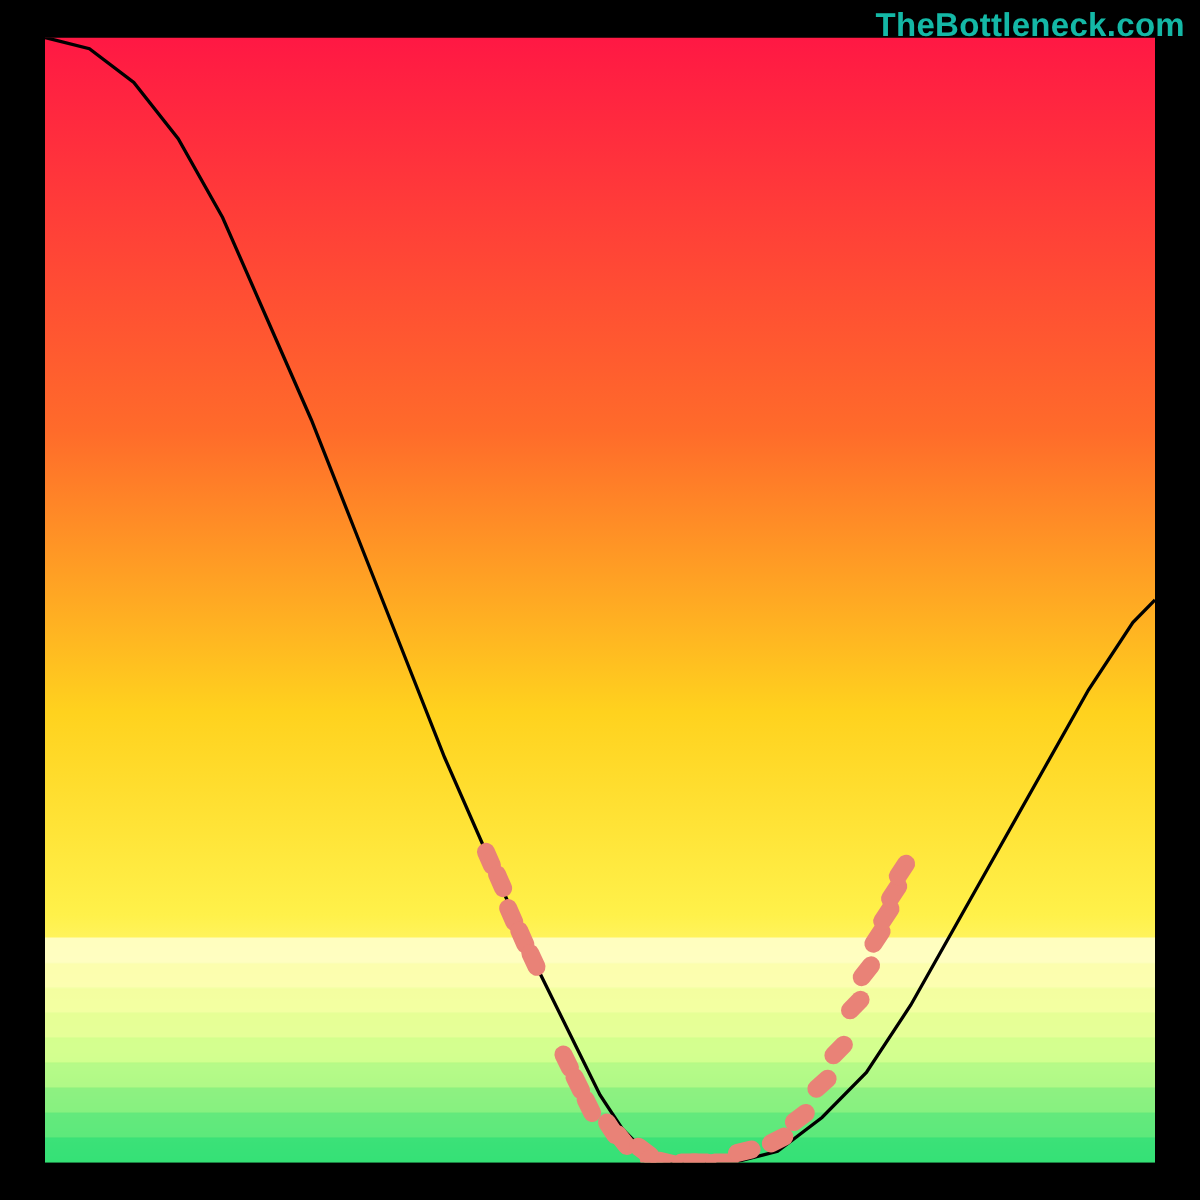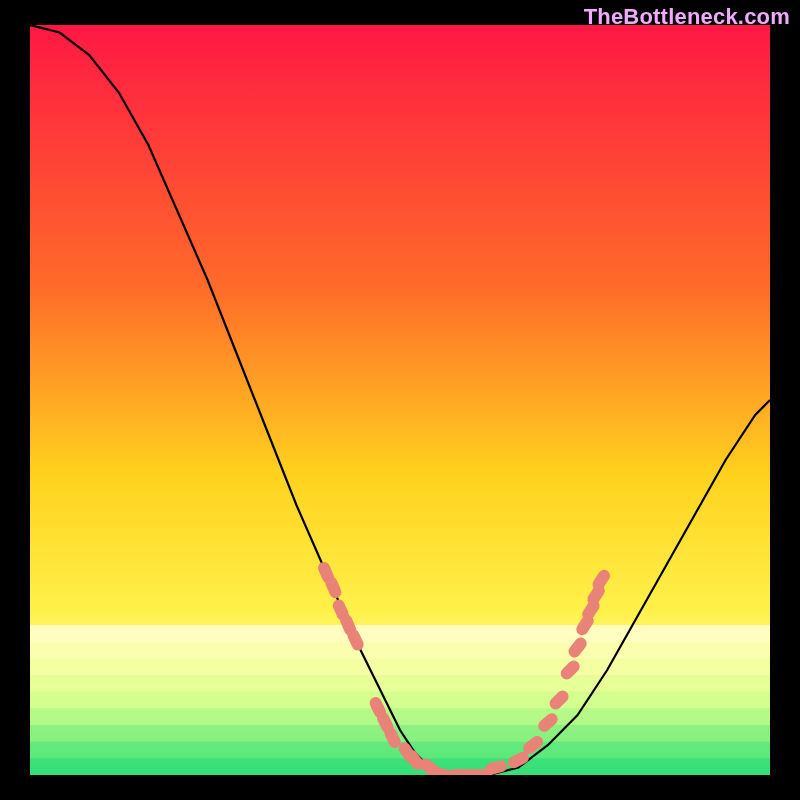--- a/index.html
+++ b/index.html
@@ -16,21 +16,21 @@
     left: 30px;
     top: 25px;
     width: 740px;
     height: 750px;
     background: #000;
   }
   .watermark {
     position: absolute;
     top: 4px;
     right: 10px;
-    color: #f0abfc;
+    color: #14b8a6;
     font-size: 22px;
     font-weight: 600;
     letter-spacing: 0.2px;
     z-index: 10;
   }
   svg {
     display: block;
   }
 </style>
 </head>

